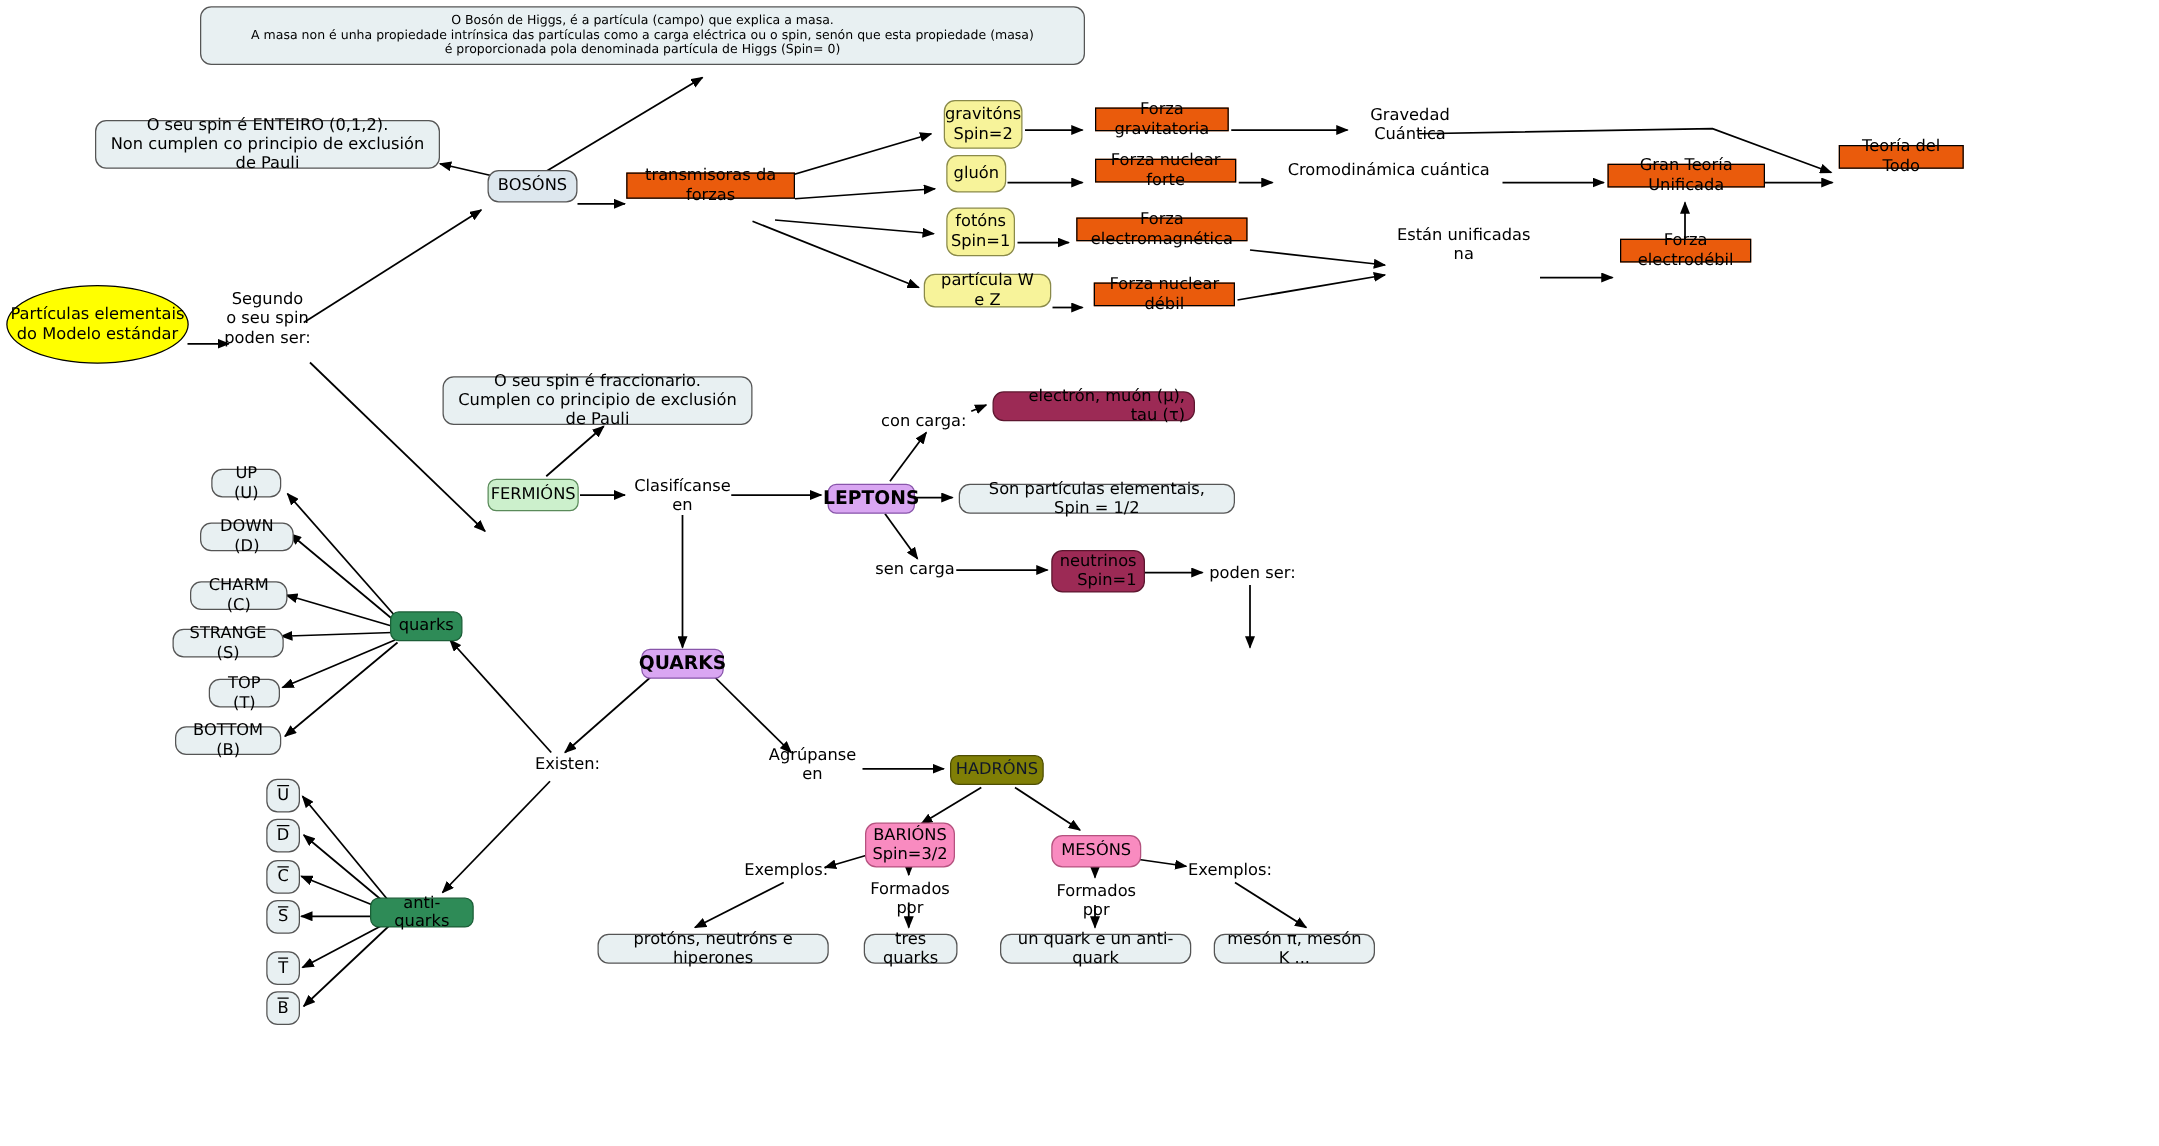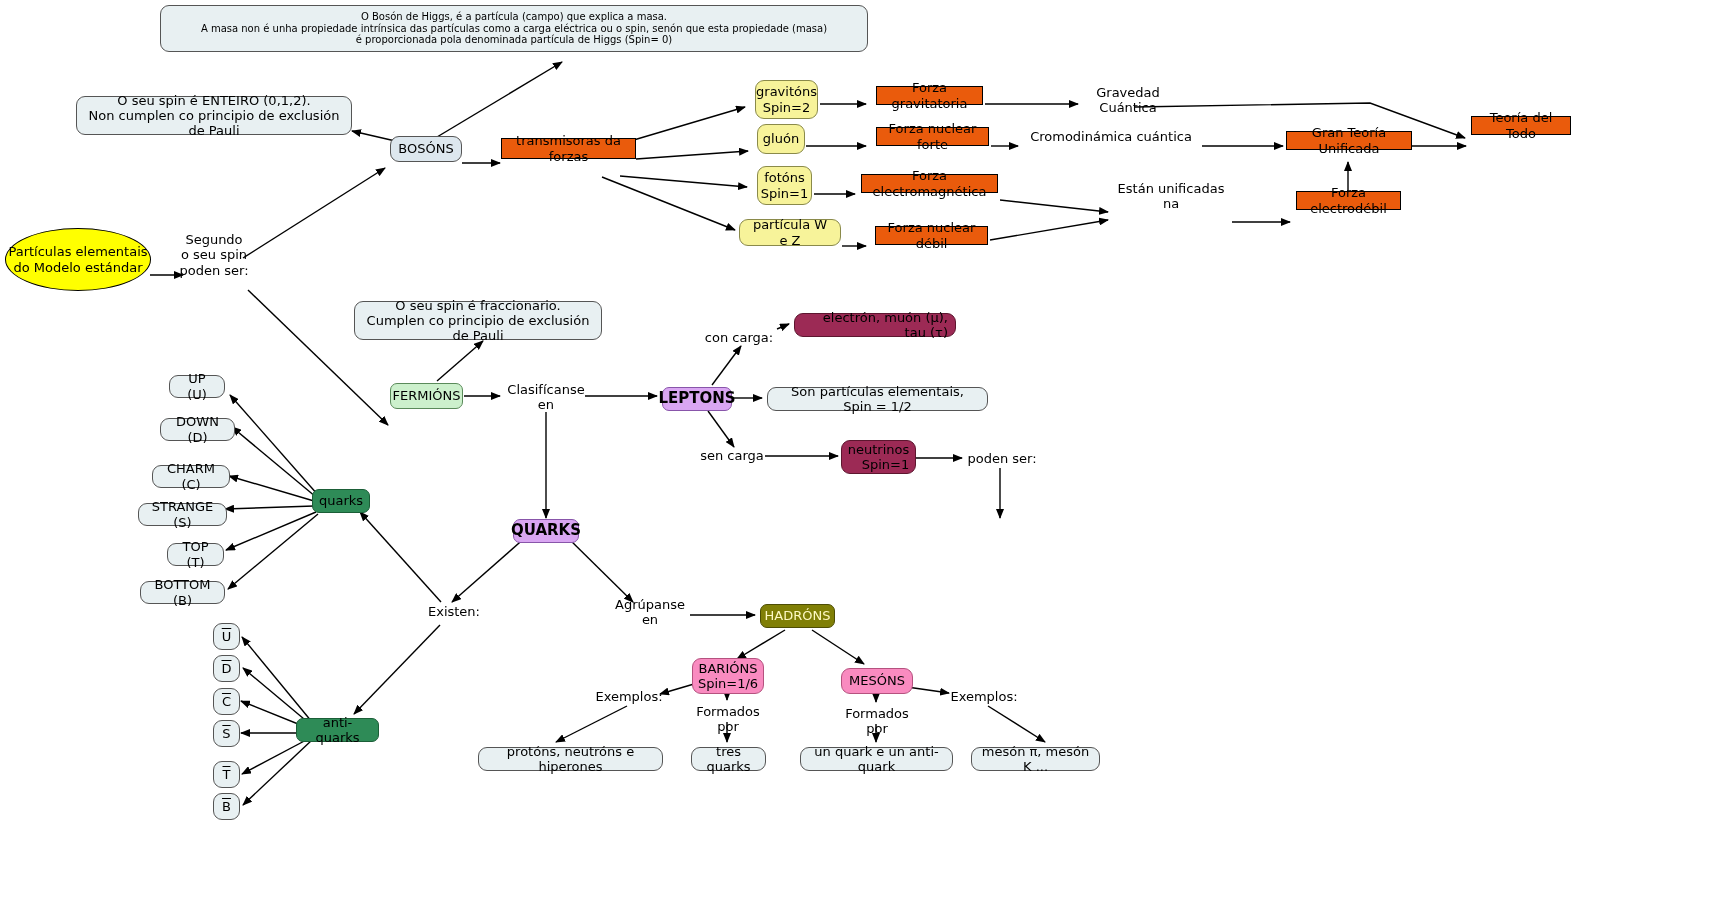--- a/index.html
+++ b/index.html
@@ -108,21 +108,21 @@
     font-size: 13px;
     color: #000000;
     padding: 2px 7px;
     text-align: right;
   }
   .n-olive {
     background: #807f06;
     border: 1px solid #4d4d04;
     border-radius: 7px;
     font-size: 13px;
-    color: #fef9c3;
+    color: #0f172a;
     padding: 2px 7px;
   }
   .n-pink {
     background: #f98bc0;
     border: 1px solid #b5527f;
     border-radius: 9px;
     font-size: 13px;
     padding: 2px 7px;
   }
   .n-label {
@@ -367,21 +367,21 @@
   <div class="node n-plain" style="left:213px; top:761px; width:27px; height:27px;">
     <span class="ov">T</span>
   </div>
   <div class="node n-plain" style="left:213px; top:793px; width:27px; height:27px;">
     <span class="ov">B</span>
   </div>
 
   <div class="node n-olive" style="left:760px; top:604px; width:75px; height:24px;">HADRÓNS</div>
 
   <div class="node n-pink" style="left:692px; top:658px; width:72px; height:36px;">BARIÓNS
-Spin=1/6</div>
+Spin=3/2</div>
 
   <div class="node n-pink" style="left:841px; top:668px; width:72px; height:26px;">MESÓNS</div>
 
   <div class="node n-label" style="left:596px; top:688px; width:66px; height:18px;">Exemplos:</div>
 
   <div class="node n-label" style="left:951px; top:688px; width:66px; height:18px;">Exemplos:</div>
 
   <div class="node n-label" style="left:693px; top:702px; width:70px; height:34px;">Formados
 por</div>
 

